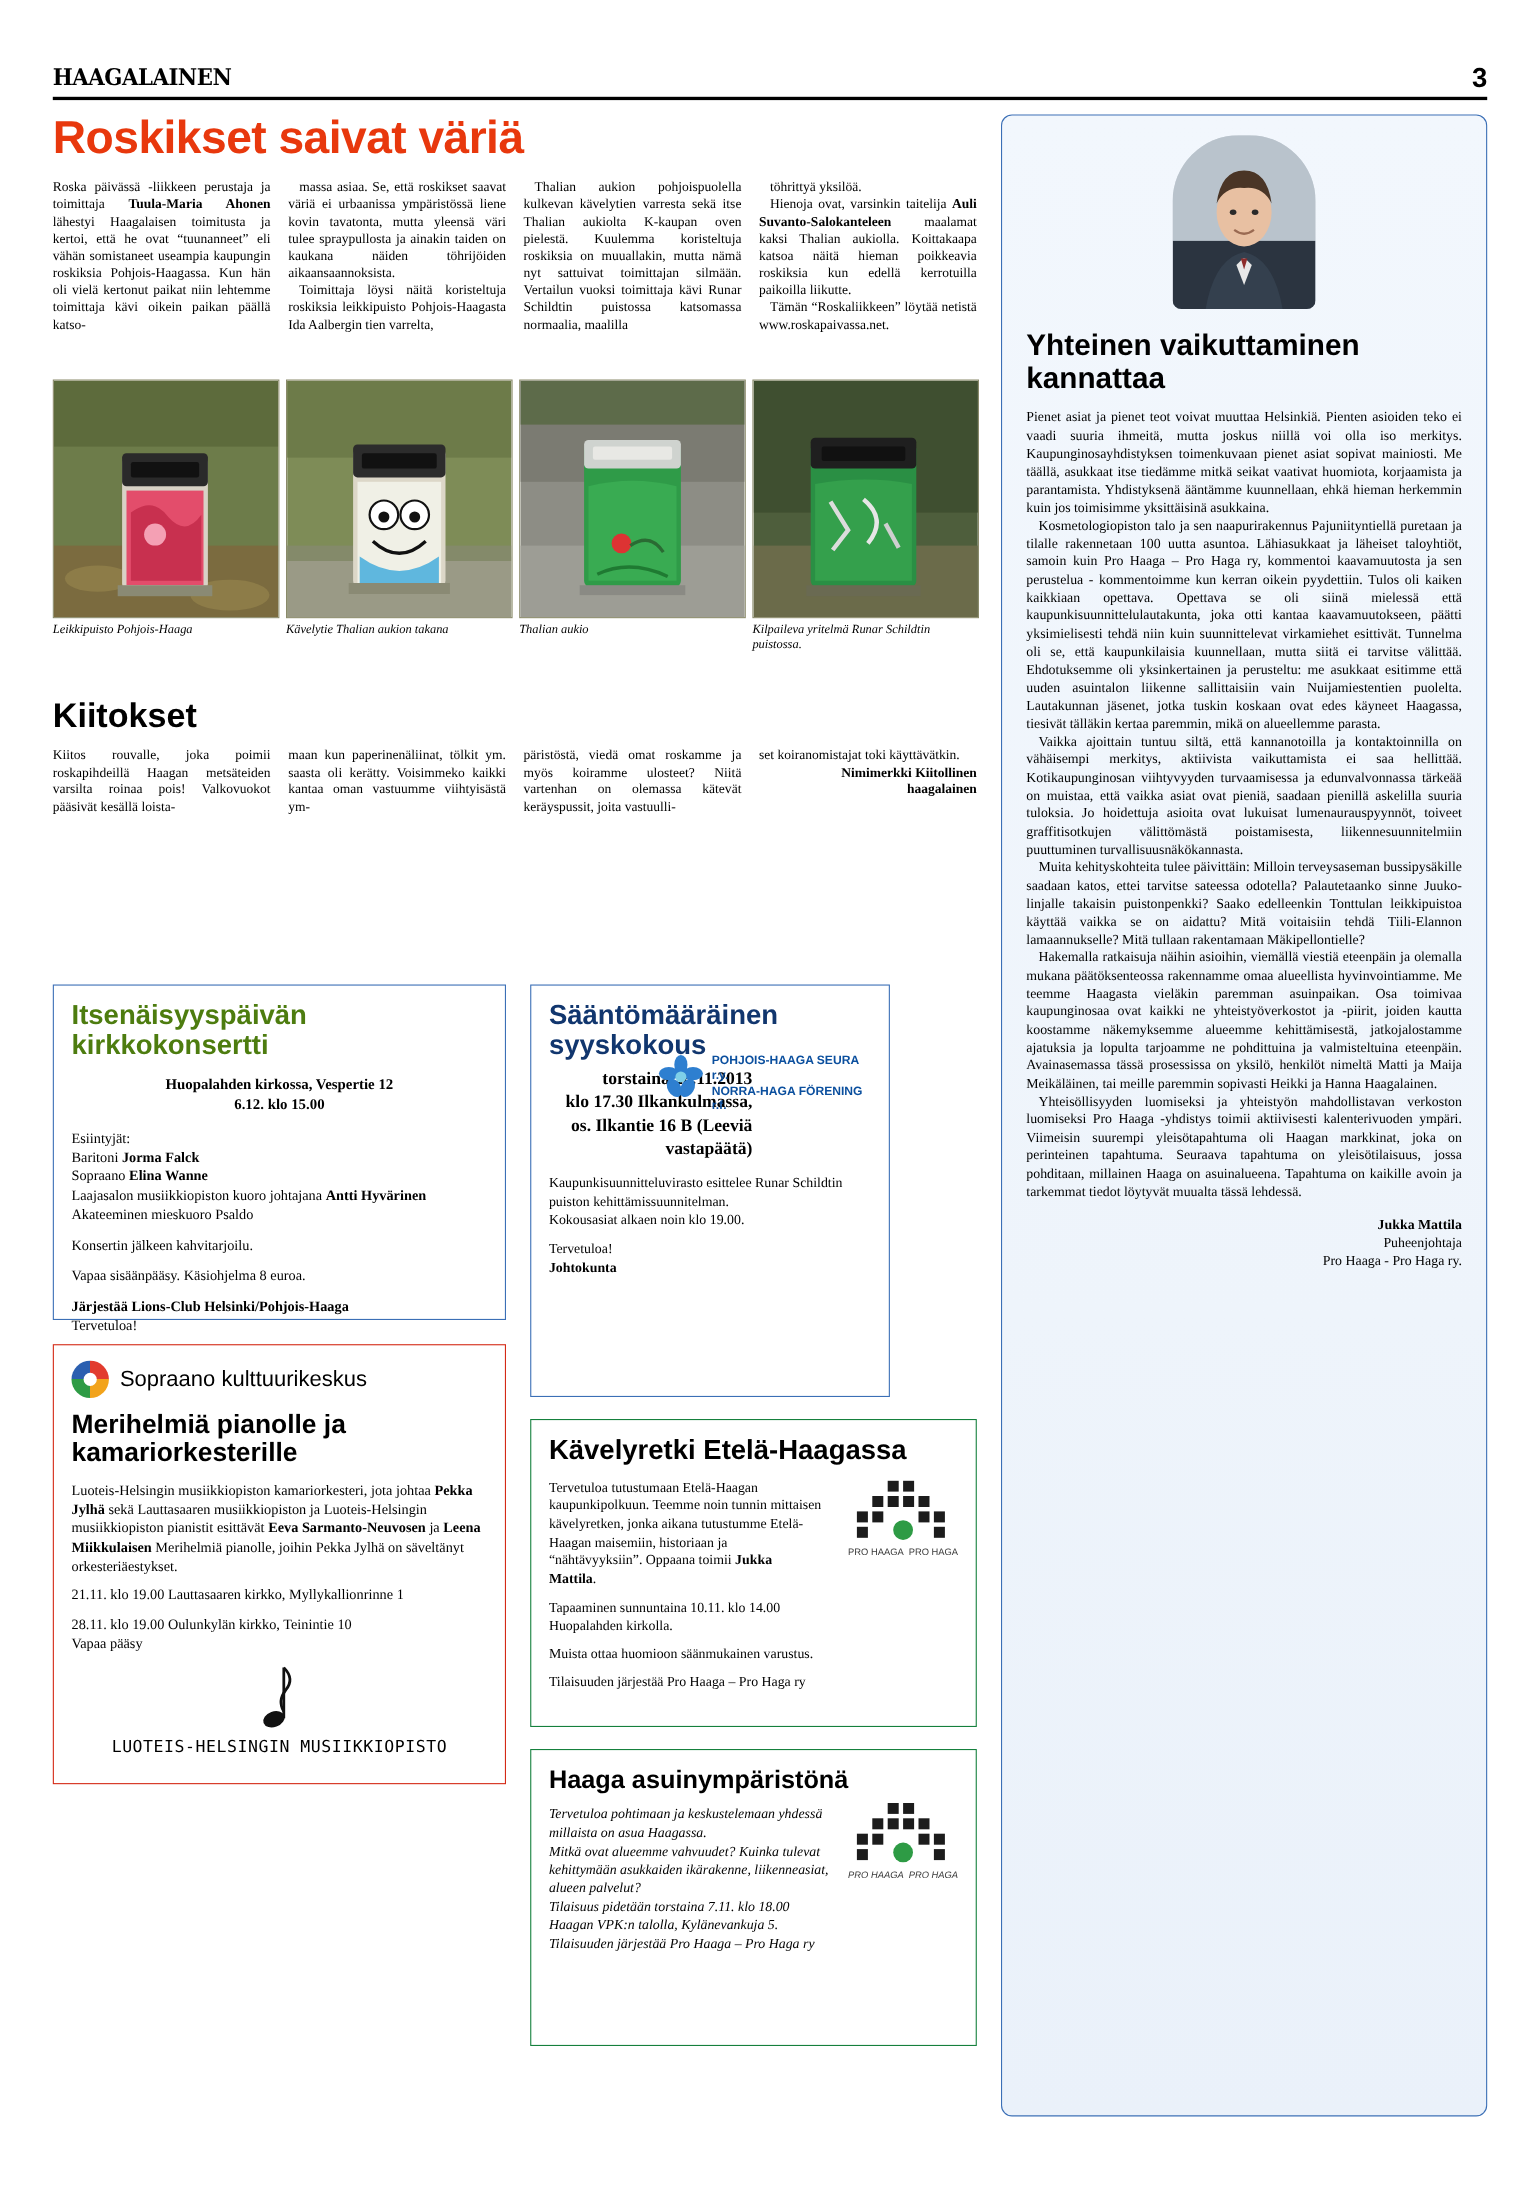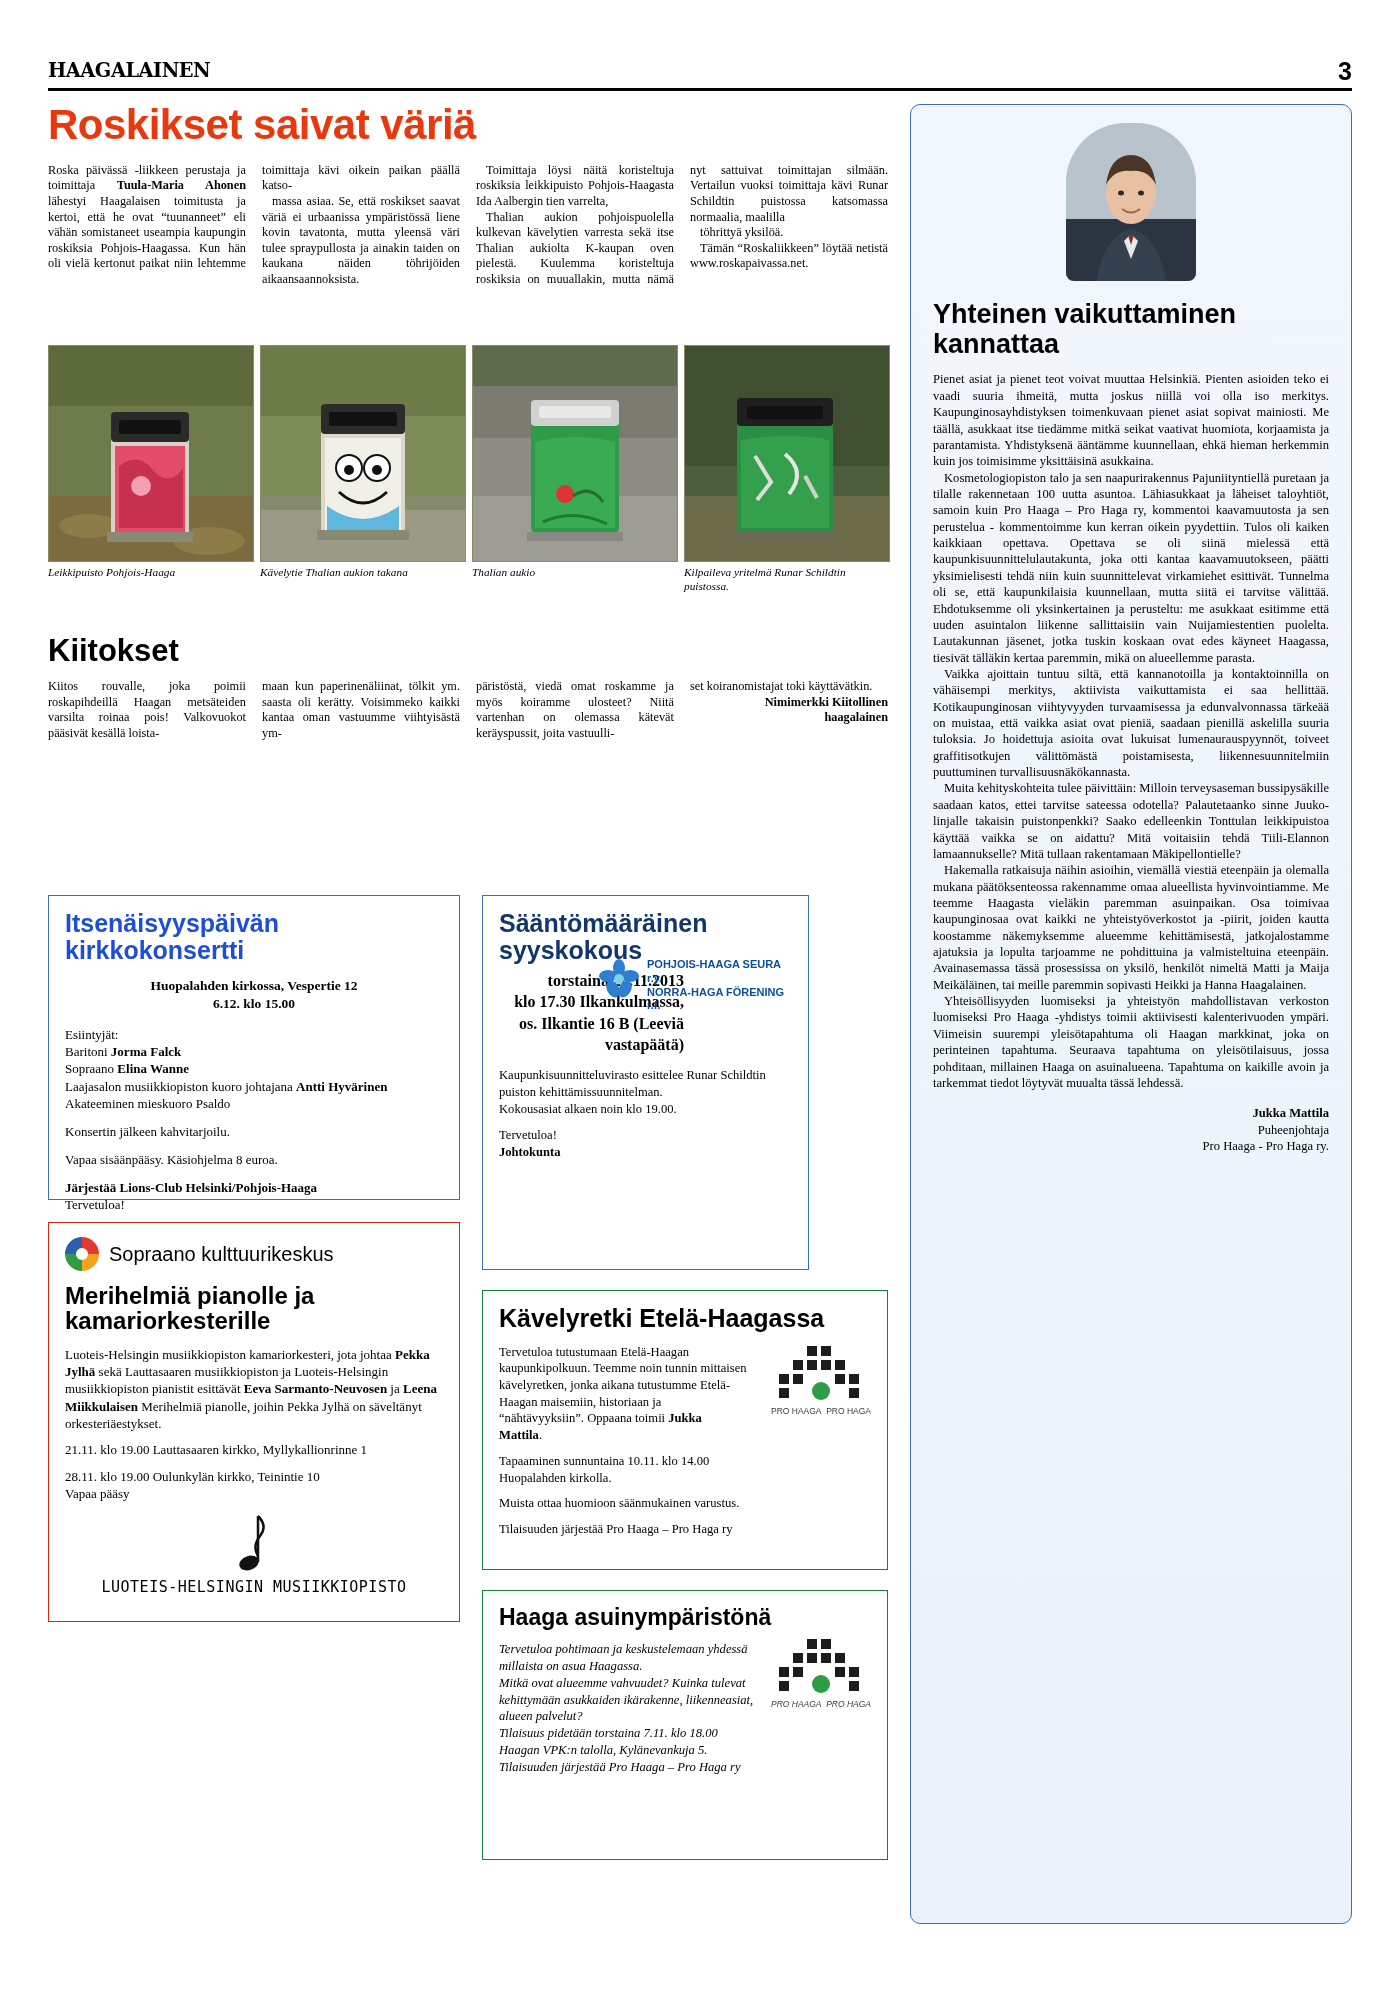--- a/index.html
+++ b/index.html
@@ -78,21 +78,21 @@
   .box { position:absolute; box-sizing:border-box; background:#fff; }
   .box.blue { border:1px solid #3b6fb6; }
   .box.green { border:1px solid #15803d; }
   .box.red { border:1px solid #d42a16; }
   .box h3 {
     font-family:"Liberation Sans", sans-serif;
     font-weight:bold; margin:0; line-height:1.06;
   }
 
   .bx1 { left:48px; top:895px; width:412px; height:305px; padding:14px 16px; }
-  .bx1 h3 { font-size:25px; color:#1d4ed8; }
+  .bx1 h3 { font-size:25px; color:#4d7c0f; }
   .bx1 .center { text-align:center; font-weight:bold; font-size:13.5px; line-height:1.3; margin-top:14px;}
   .bx1 .body { font-size:13px; line-height:1.32; margin-top:14px; }
   .bx1 .body .sp { margin-top:11px; }
 
   .bx2 { left:48px; top:1222px; width:412px; height:400px; padding:14px 16px; }
   .bx2 .klogo { display:flex; align-items:center; gap:10px; margin-bottom:12px;}
   .bx2 h3 { font-size:24px; margin-top:4px; }
   .bx2 .body { font-size:13px; line-height:1.33; margin-top:12px; }
   .bx2 .body .sp { margin-top:9px; }
 
@@ -169,20 +169,21 @@
   </div>
 
   <div class="left-col">
     <h1 class="headline">Roskikset saivat väriä</h1>
     <div class="cols4">
       <p>Roska päivässä -liikkeen perustaja ja toimittaja <b>Tuula-Maria Ahonen</b> lähestyi Haagalaisen toimitusta ja kertoi, että he ovat “tuunanneet” eli vähän somistaneet useampia kaupungin roskiksia Pohjois-Haagassa. Kun hän oli vielä kertonut paikat niin lehtemme toimittaja kävi oikein paikan päällä katso-</p>
       <p>massa asiaa. Se, että roskikset saavat väriä ei urbaanissa ympäristössä liene kovin tavatonta, mutta yleensä väri tulee spraypullosta ja ainakin taiden on kaukana näiden töhrijöiden aikaansaannoksista.</p>
       <p>Toimittaja löysi näitä koristeltuja roskiksia leikkipuisto Pohjois-Haagasta Ida Aalbergin tien varrelta,</p>
       <p>Thalian aukion pohjoispuolella kulkevan kävelytien varresta sekä itse Thalian aukiolta K-kaupan oven pielestä. Kuulemma koristeltuja roskiksia on muuallakin, mutta nämä nyt sattuivat toimittajan silmään. Vertailun vuoksi toimittaja kävi Runar Schildtin puistossa katsomassa normaalia, maalilla</p>
       <p>töhrittyä yksilöä.</p>
+      <p>Hienoja ovat, varsinkin taitelija <b>Auli Suvanto-Salokanteleen</b> maalamat kaksi Thalian aukiolla. Koittakaapa katsoa näitä hieman poikkeavia roskiksia kun edellä kerrotuilla paikoilla liikutte.</p>
       <p>Tämän “Roskaliikkeen” löytää netistä www.roskapaivassa.net.</p>
     </div>
   </div>
 
   <div class="photos">
     <div class="photo-row">
       <div class="photo-item">
         <div class="photo-box">
           <svg class="bin-scene" viewBox="0 0 204 215" preserveAspectRatio="none">
             <rect width="204" height="215" fill="#6d7c4a"></rect>

